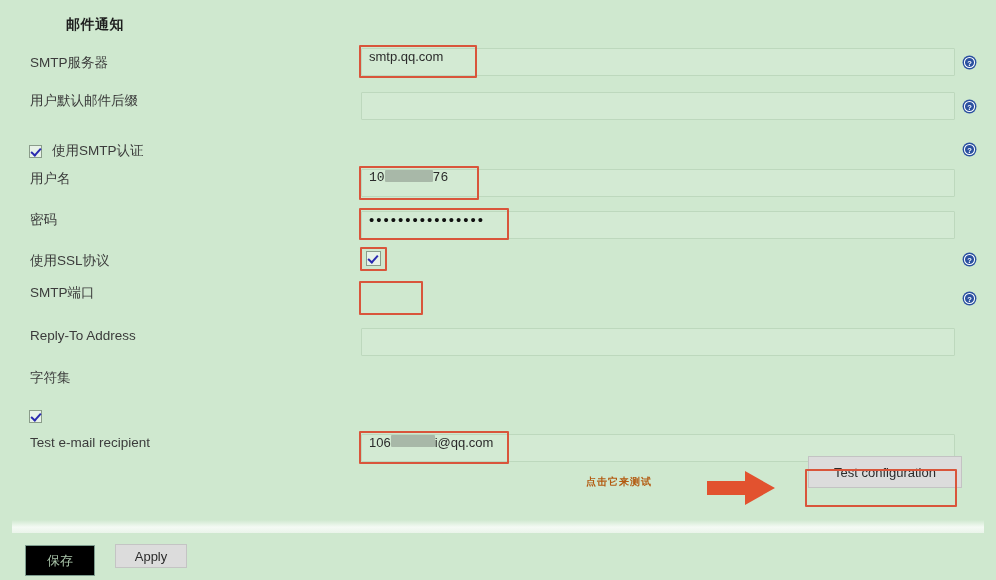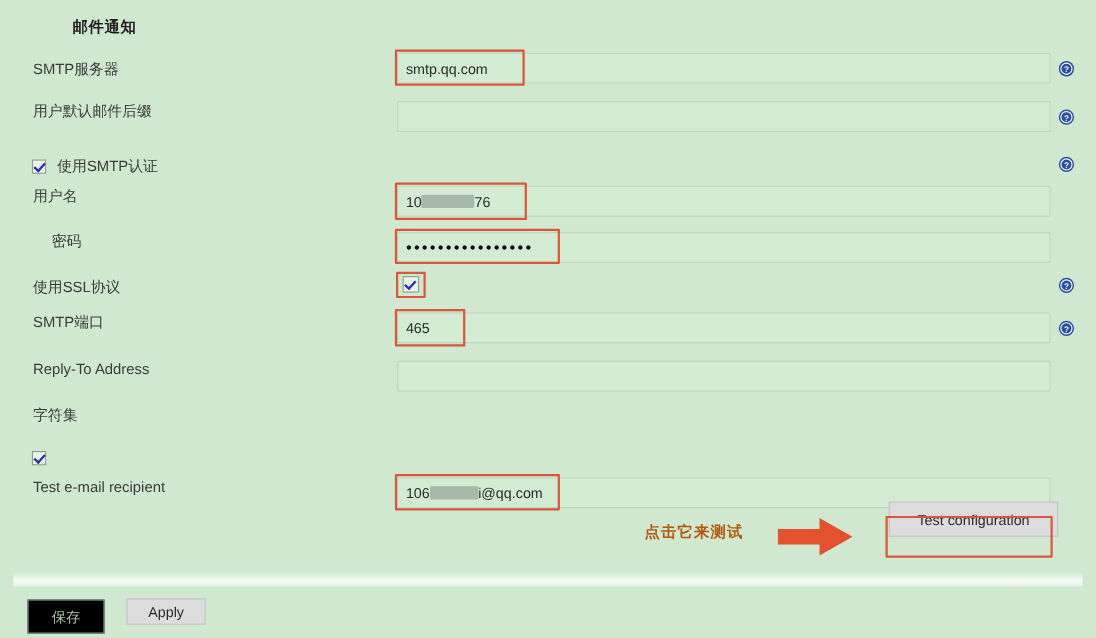--- a/index.html
+++ b/index.html
@@ -46,21 +46,21 @@
   .field {
     position: absolute;
     left: 361px;
     width: 594px;
     height: 28px;
     box-sizing: border-box;
     border: 1px solid #bdd8bd;
     background: #d3ead3;
     border-radius: 1px;
     display: flex;
-    align-items: center;
+    align-items: flex-start;
     padding-left: 7px;
     font-size: 13px;
     color: #2b2b2b;
     overflow: hidden;
   }
   .field.filled {
     background: #d3ead3;
   }
   .field .val {
     white-space: nowrap;
@@ -158,21 +158,21 @@
     position: absolute;
     left: 362px;
     top: 475px;
     font-size: 13px;
     color: #2f2f2f;
   }
   .annot-text {
     position: absolute;
     left: 586px;
     top: 475px;
-    font-size: 14px;
+    font-size: 10px;
     font-weight: bold;
     color: #b35a10;
     letter-spacing: 1px;
   }
 
   
   .arrow {
     position: absolute;
     left: 707px;
     top: 468px;
@@ -273,48 +273,45 @@
   </div>
   <div class="help-icon" style="top:142px;">
     <svg viewBox="0 0 16 16" width="15" height="15">
       <circle cx="8" cy="8" r="7.4" fill="#2b50a0"></circle>
       <circle cx="8" cy="8" r="5.4" fill="none" stroke="#ffffff" stroke-width="1.1"></circle>
       <text x="8" y="11.4" font-size="8" font-family="Liberation Sans, sans-serif" font-weight="bold" fill="#ffffff" text-anchor="middle">?</text>
     </svg>
   </div>
 
   <div class="row-label" style="top:170px;">用户名</div>
-  <div class="field filled" style="top:169px;">
+  <div class="field filled" style="top:169px;font-family:Liberation Mono, monospace;">
     <span class="val">10</span>
       <span class="redacted" style="width:48px;"></span>
       <span class="val">76</span>
   </div>
   <div class="annot-box" style="left:359px; top:166px; width:120px; height:34px;"></div>
 
-  <div class="row-label" style="top:211px;margin-left:17px;">密码</div>
+  <div class="row-label" style="top:211px;">密码</div>
   <div class="field filled" style="top:211px;">
     <span class="val pw-dots">••••••••••••••••</span>
   </div>
   <div class="annot-box" style="left:359px; top:208px; width:150px; height:32px;"></div>
 
   <div class="row-label" style="top:252px;">使用SSL协议</div>
   <div class="cb-standalone" style="top:251px;"></div>
   <div class="annot-box" style="left:360px; top:247px; width:27px; height:24px;"></div>
   <div class="help-icon" style="top:252px;">
     <svg viewBox="0 0 16 16" width="15" height="15">
       <circle cx="8" cy="8" r="7.4" fill="#2b50a0"></circle>
       <circle cx="8" cy="8" r="5.4" fill="none" stroke="#ffffff" stroke-width="1.1"></circle>
       <text x="8" y="11.4" font-size="8" font-family="Liberation Sans, sans-serif" font-weight="bold" fill="#ffffff" text-anchor="middle">?</text>
     </svg>
   </div>
 
   <div class="row-label" style="top:284px;">SMTP端口</div>
-  <div class="field filled" style="top:284px;">
-    <span class="val">465</span>
-  </div>
   <div class="annot-box" style="left:359px; top:281px; width:64px; height:34px;"></div>
   <div class="help-icon" style="top:291px;">
     <svg viewBox="0 0 16 16" width="15" height="15">
       <circle cx="8" cy="8" r="7.4" fill="#2b50a0"></circle>
       <circle cx="8" cy="8" r="5.4" fill="none" stroke="#ffffff" stroke-width="1.1"></circle>
       <text x="8" y="11.4" font-size="8" font-family="Liberation Sans, sans-serif" font-weight="bold" fill="#ffffff" text-anchor="middle">?</text>
     </svg>
   </div>
 
   <div class="row-label" style="top:328px;">Reply-To Address</div>

